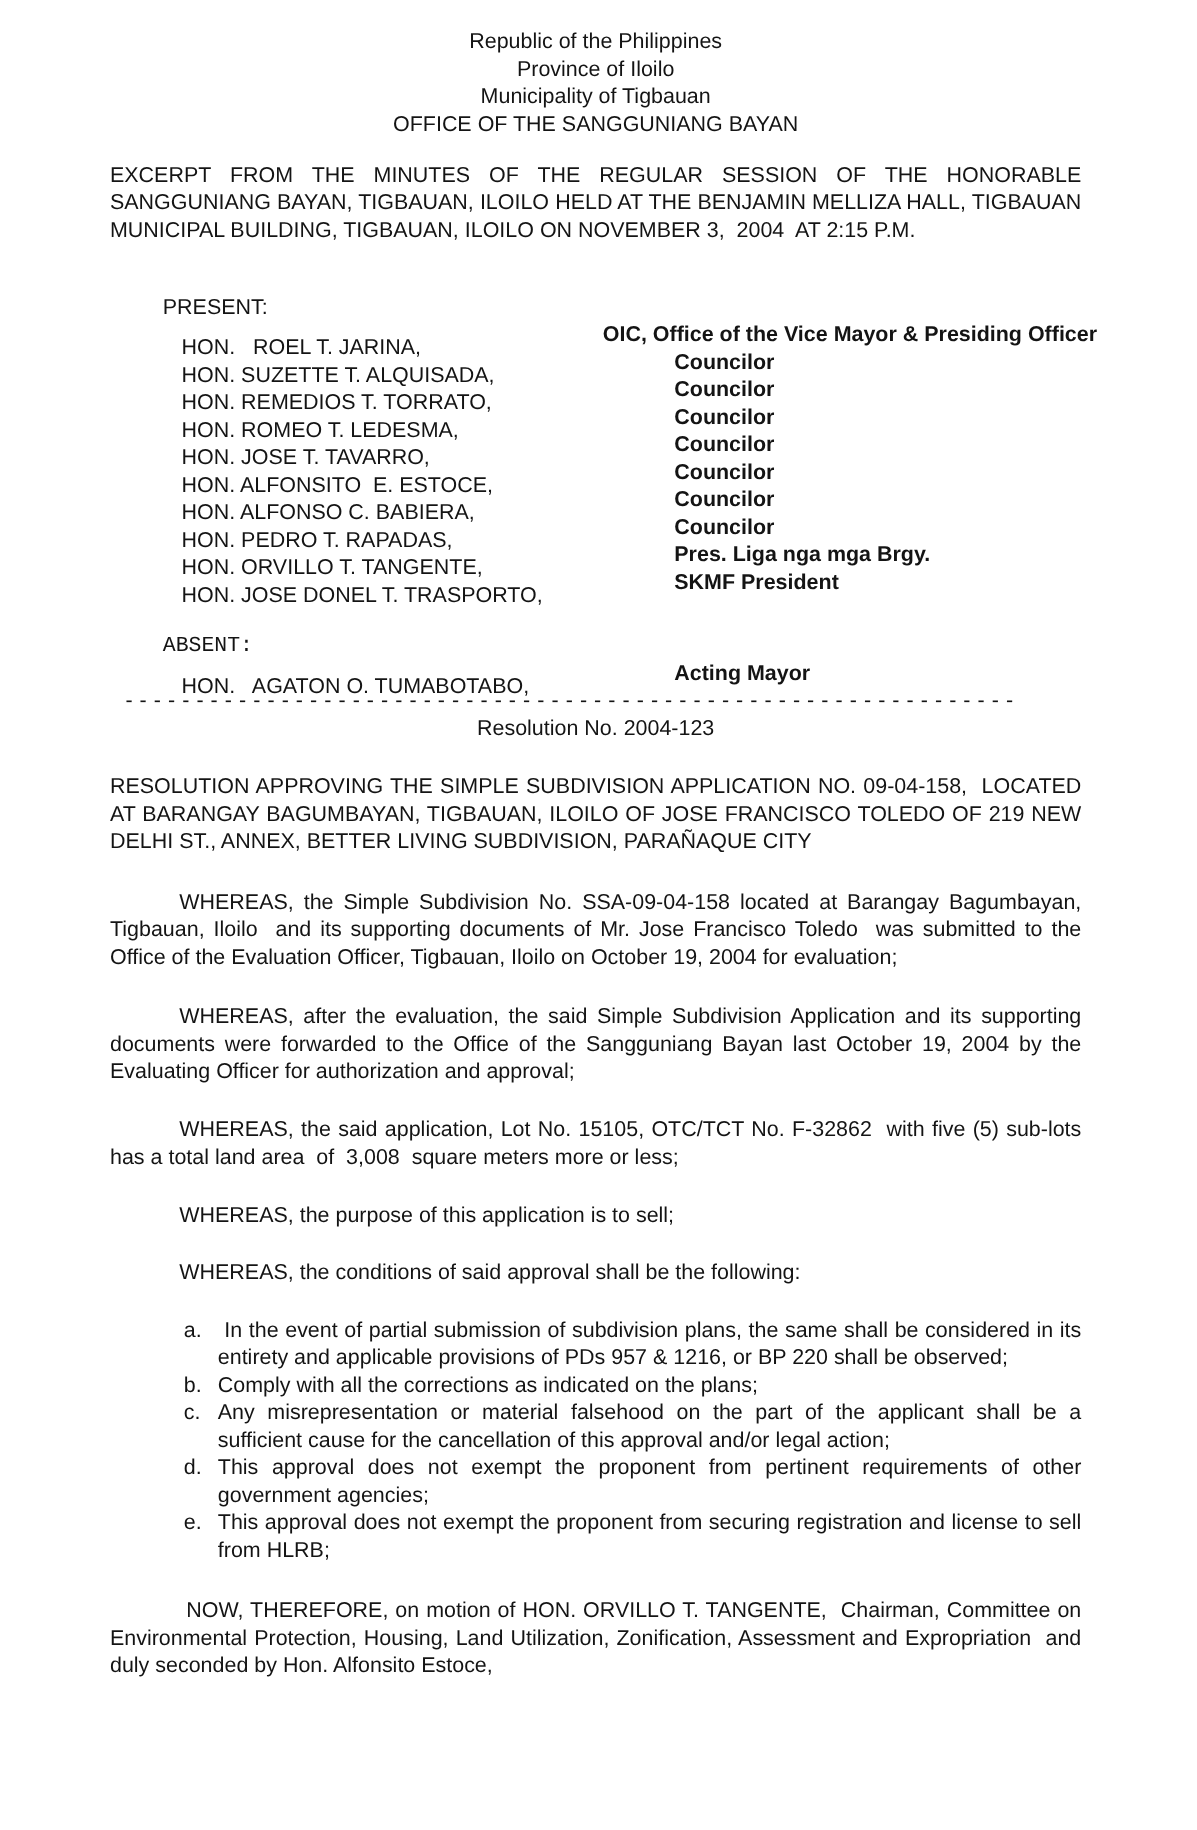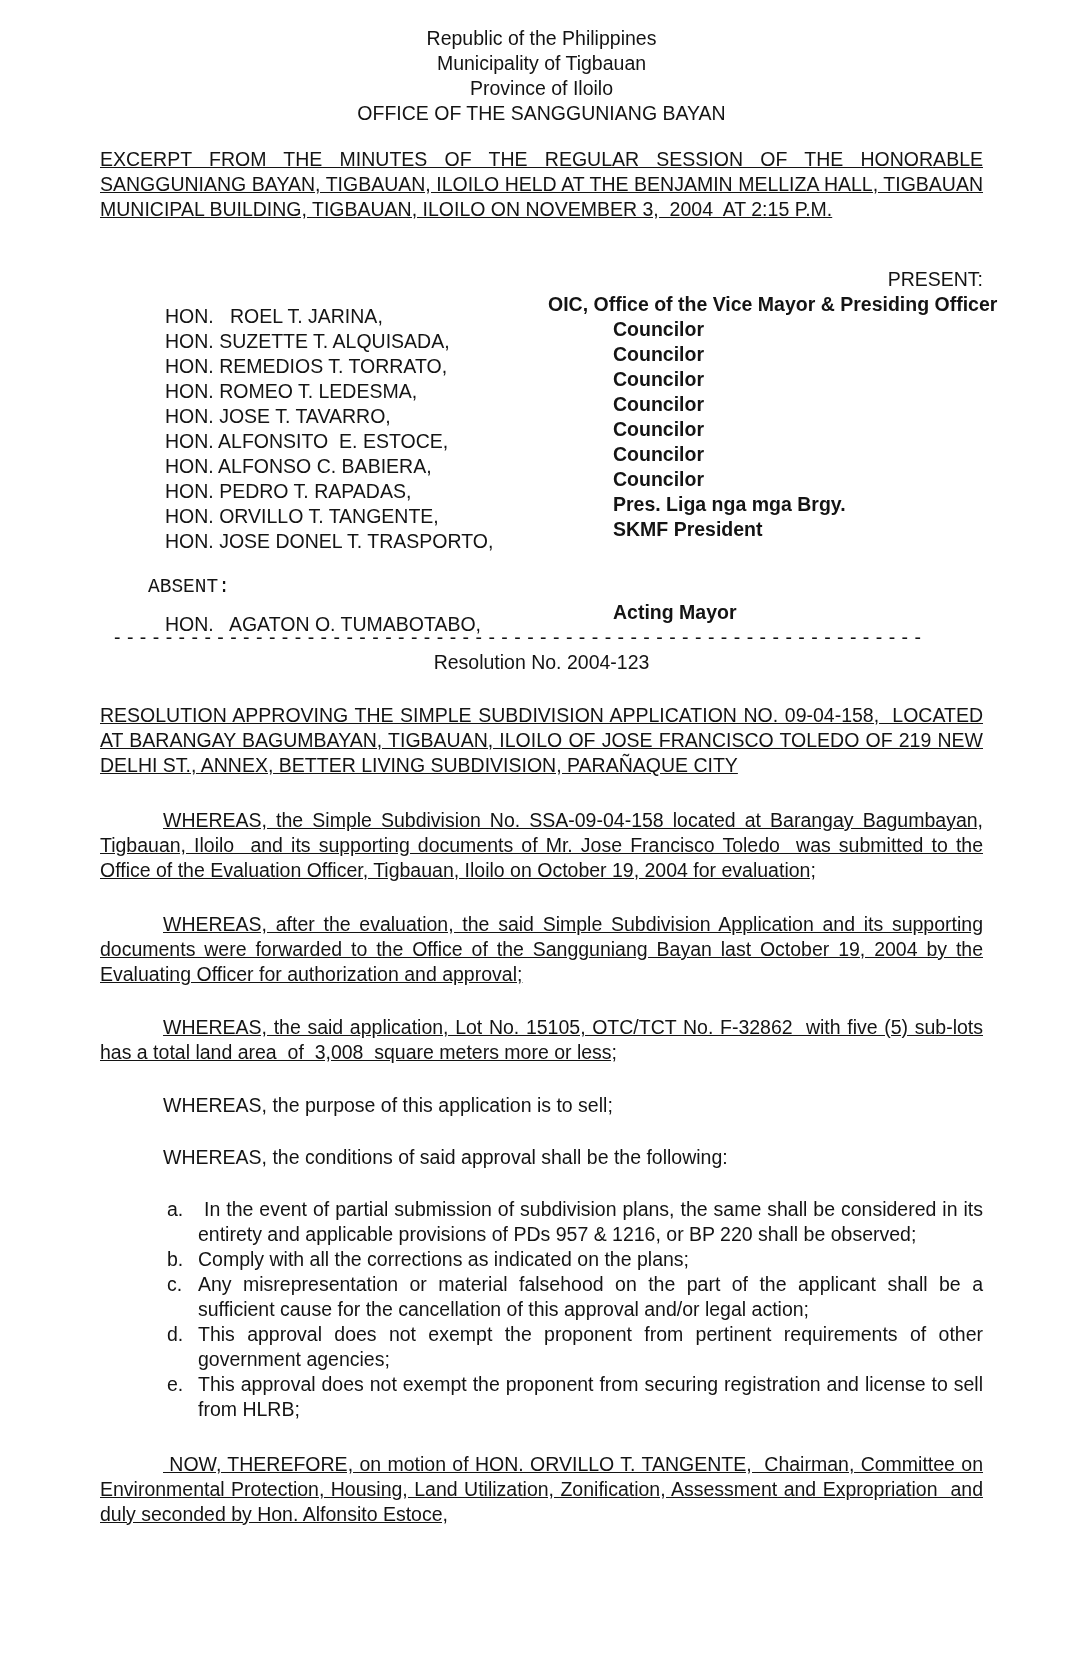--- a/index.html
+++ b/index.html
@@ -7,27 +7,27 @@
   body {
     width: 1088px; height: 1664px; overflow: hidden;
     font-family: "Liberation Sans", "DejaVu Sans", sans-serif;
     font-size: 19.5px; line-height: 25px; color: #141414;
     -webkit-font-smoothing: antialiased;
   }
   .page { width: 1088px; height: 1664px; background: #ffffff; }
   .content { padding: 26px 105px 0 100px; }
 
   .center { text-align: center; }
-  .justify { text-align: justify; text-decoration: underline; }
+  .justify { text-align: justify; }
 
   .excerpt { margin-top: 21px; }
   .para-indent { text-indent: 63px; }
 
   .section-label { margin-left: 48px; }
-  .present-label { margin-top: 45px; text-align: right; }
+  .present-label { margin-top: 45px; }
   .absent-label  { margin-top: 33px; font-family: Liberation Mono, monospace; }
 
   .attendee-row { position: relative; height: 25px; }
   .attendee-row .name { position: absolute; left: 65px; top: 12px; white-space: pre; }
   .attendee-row .role { position: absolute; left: 513px; top: 0; white-space: pre; font-weight: bold; }
   .attendee-row .role.role-wide { left: 448px; }
 
   .divider {
     margin-left: 14px; width: 812px; height: 25px;
     overflow: hidden; white-space: nowrap;
@@ -51,22 +51,22 @@
   .closing { margin-top: 30px; }
 </style>
 </head>
 <body>
 
 <div class="page">
   <div class="content">
 
     <div class="doc-header">
       <div class="center">Republic of the Philippines</div>
+      <div class="center">Province of Iloilo</div>
       <div class="center">Municipality of Tigbauan</div>
-      <div class="center">Province of Iloilo</div>
       <div class="center">OFFICE OF THE SANGGUNIANG BAYAN</div>
     </div>
 
     <p class="excerpt justify">EXCERPT FROM THE MINUTES OF THE REGULAR SESSION OF THE HONORABLE SANGGUNIANG BAYAN, TIGBAUAN, ILOILO HELD AT THE BENJAMIN MELLIZA HALL, TIGBAUAN MUNICIPAL BUILDING, TIGBAUAN, ILOILO ON NOVEMBER 3,&nbsp; 2004&nbsp; AT 2:15 P.M.</p>
 
     <div class="section-label present-label">PRESENT:</div>
 
     <div class="attendee-list">
       <div class="attendee-row">
         <span class="name">HON.&nbsp;&nbsp; ROEL T. JARINA,</span>

